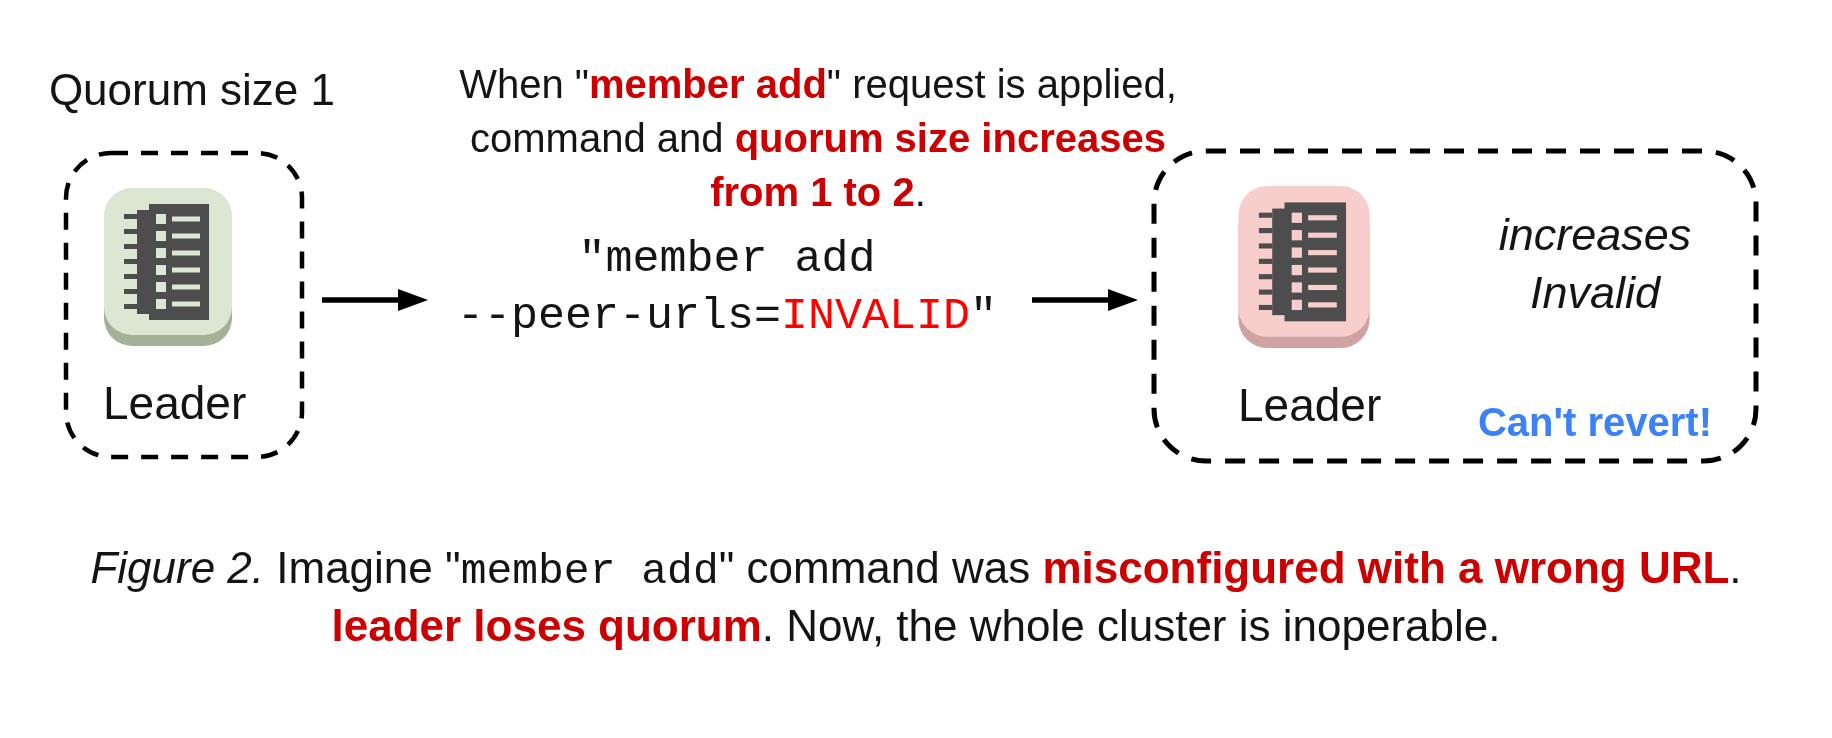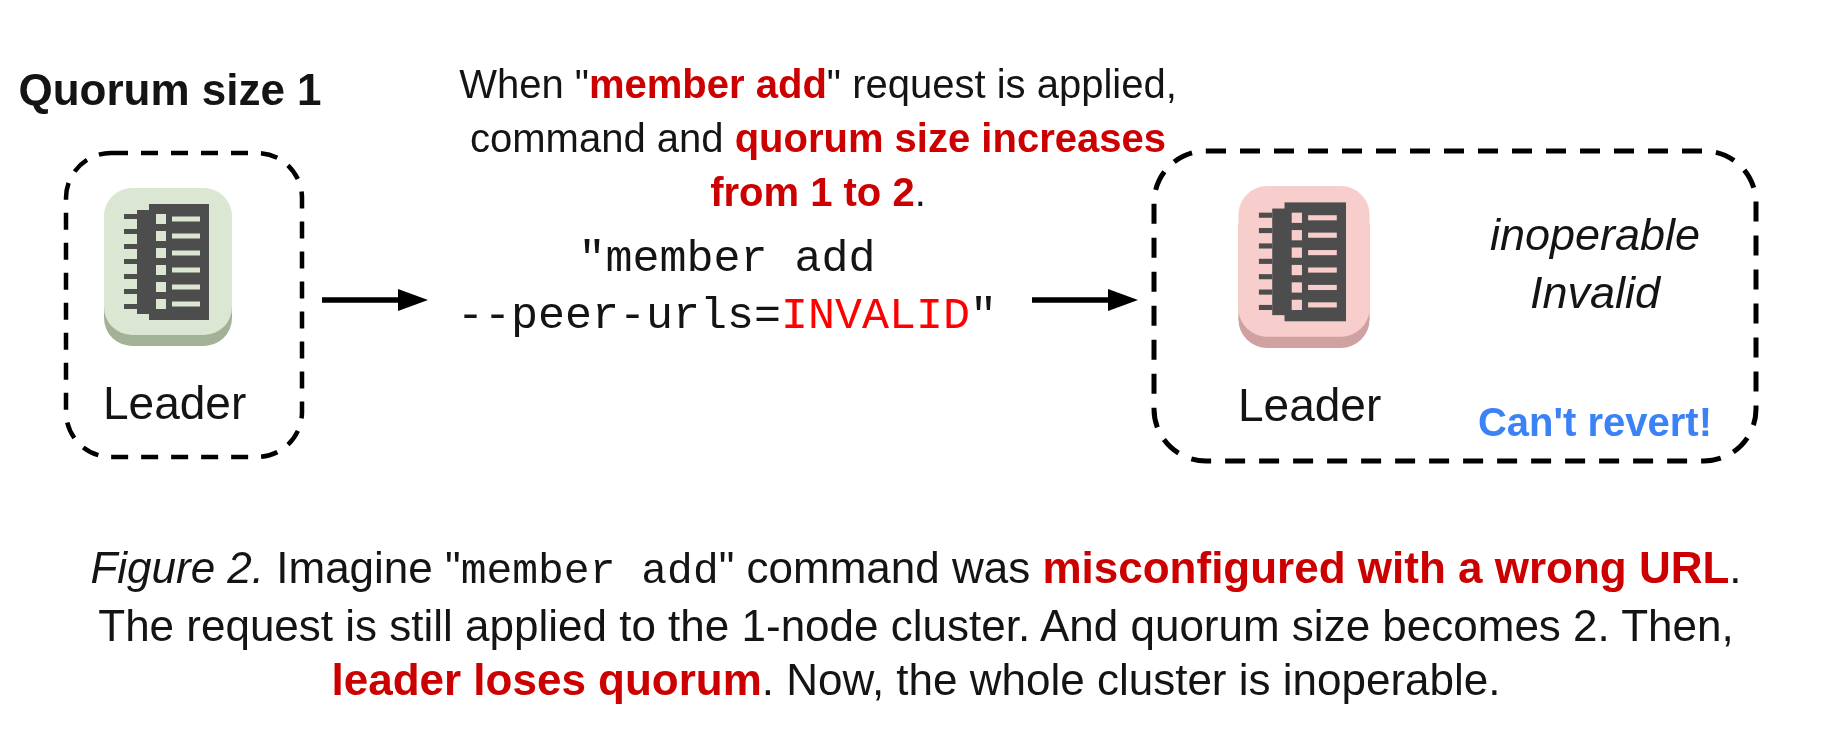--- a/index.html
+++ b/index.html
@@ -22,24 +22,23 @@
   #overlay {
     position: absolute;
     left: 0; top: 0;
     width: 1832px; height: 738px;
   }
 
   
   .cluster-title {
     font-size: 44px;
     line-height: 48px;
-    text-align: center;
-    color: #141414;
-    white-space: nowrap;
-    font-weight: bold;
+    text-align: right;
+    color: #141414;
+    white-space: nowrap;
   }
   #quorum1-title { left: 5px;    top: 66px; width: 330px; }
   #quorum2-title { left: 1286px; top: 62px; width: 330px; }
 
   
   .node-group { text-align: center; }
   #left-node  { left: 103px; top: 188px; width: 130px; }
   #right-node { left: 1238px; top: 186px; width: 132px; }
   .node-label {
     margin-top: 31px;
@@ -202,24 +201,23 @@
     <div class="anno-line"><span>command and </span><span class="red-bold">quorum size increases</span></div>
     <div class="anno-line"><span class="red-bold">from 1 to 2</span><span>.</span></div>
   </div>
 
   <div class="abs" id="command">
     <div>"member add</div>
     <div><span>--peer-urls=</span><span class="bright-red">INVALID</span><span>"</span></div>
   </div>
 
   <div class="abs" id="expecting">
-    <div>inoperable</div>
+    <div>increases</div>
     <div>Invalid</div>
   </div>
   <div class="abs" id="cant-revert">Can't revert!</div>
 
   <div class="abs" id="caption">
     <div class="caption-line"><span class="fig-label">Figure 2.</span><span> Imagine </span><span>"</span><span class="mono">member add</span><span>"</span><span> command was </span><span class="red-bold">misconfigured with a wrong URL</span><span>.</span></div>
-    <div class="caption-line">The request is still applied to the 1-node cluster. And quorum size becomes 2. Then,</div>
     <div class="caption-line"><span class="red-bold">leader loses quorum</span><span>. Now, the whole cluster is inoperable.</span></div>
   </div>
 
 </div>
 
 </body></html>

